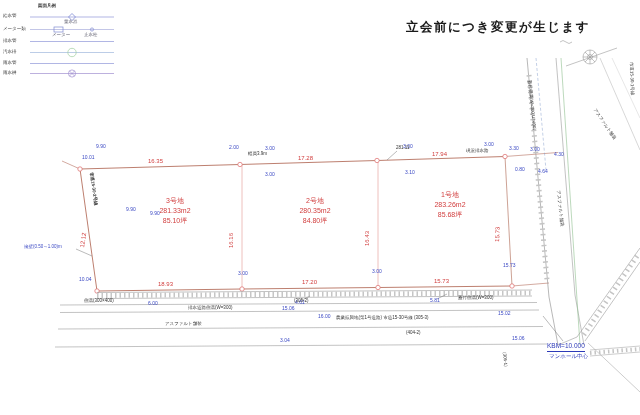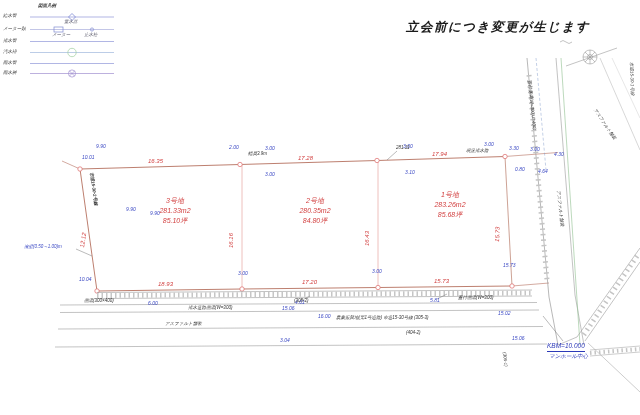--- a/index.html
+++ b/index.html
@@ -1,17 +1,17 @@
 <!DOCTYPE html>
 <html><head>
 <meta charset="utf-8">
 <style>
   html,body{margin:0;padding:0;background:#fff;}
   #canvas{position:relative;width:640px;height:415px;background:#ffffff;overflow:hidden;
-          font-family:"Liberation Sans",sans-serif;font-style:italic;}
+          font-family:"Liberation Sans",sans-serif;}
   svg{position:absolute;left:0;top:0;}
   .t{position:absolute;white-space:nowrap;line-height:1;font-family:"Liberation Sans",sans-serif;}
   .red{color:#d24040;}
   .blue{color:#3b49c4;}
   .blk{color:#333;}
   .f4{font-size:4.5px;}
   .f5{font-size:5px;}
   .f6{font-size:6px;}
   .vertu{transform-origin:left bottom;transform:rotate(-90deg);}
   .notice{font-size:12.5px;font-weight:bold;color:#1a1a1a;letter-spacing:1.5px;}

